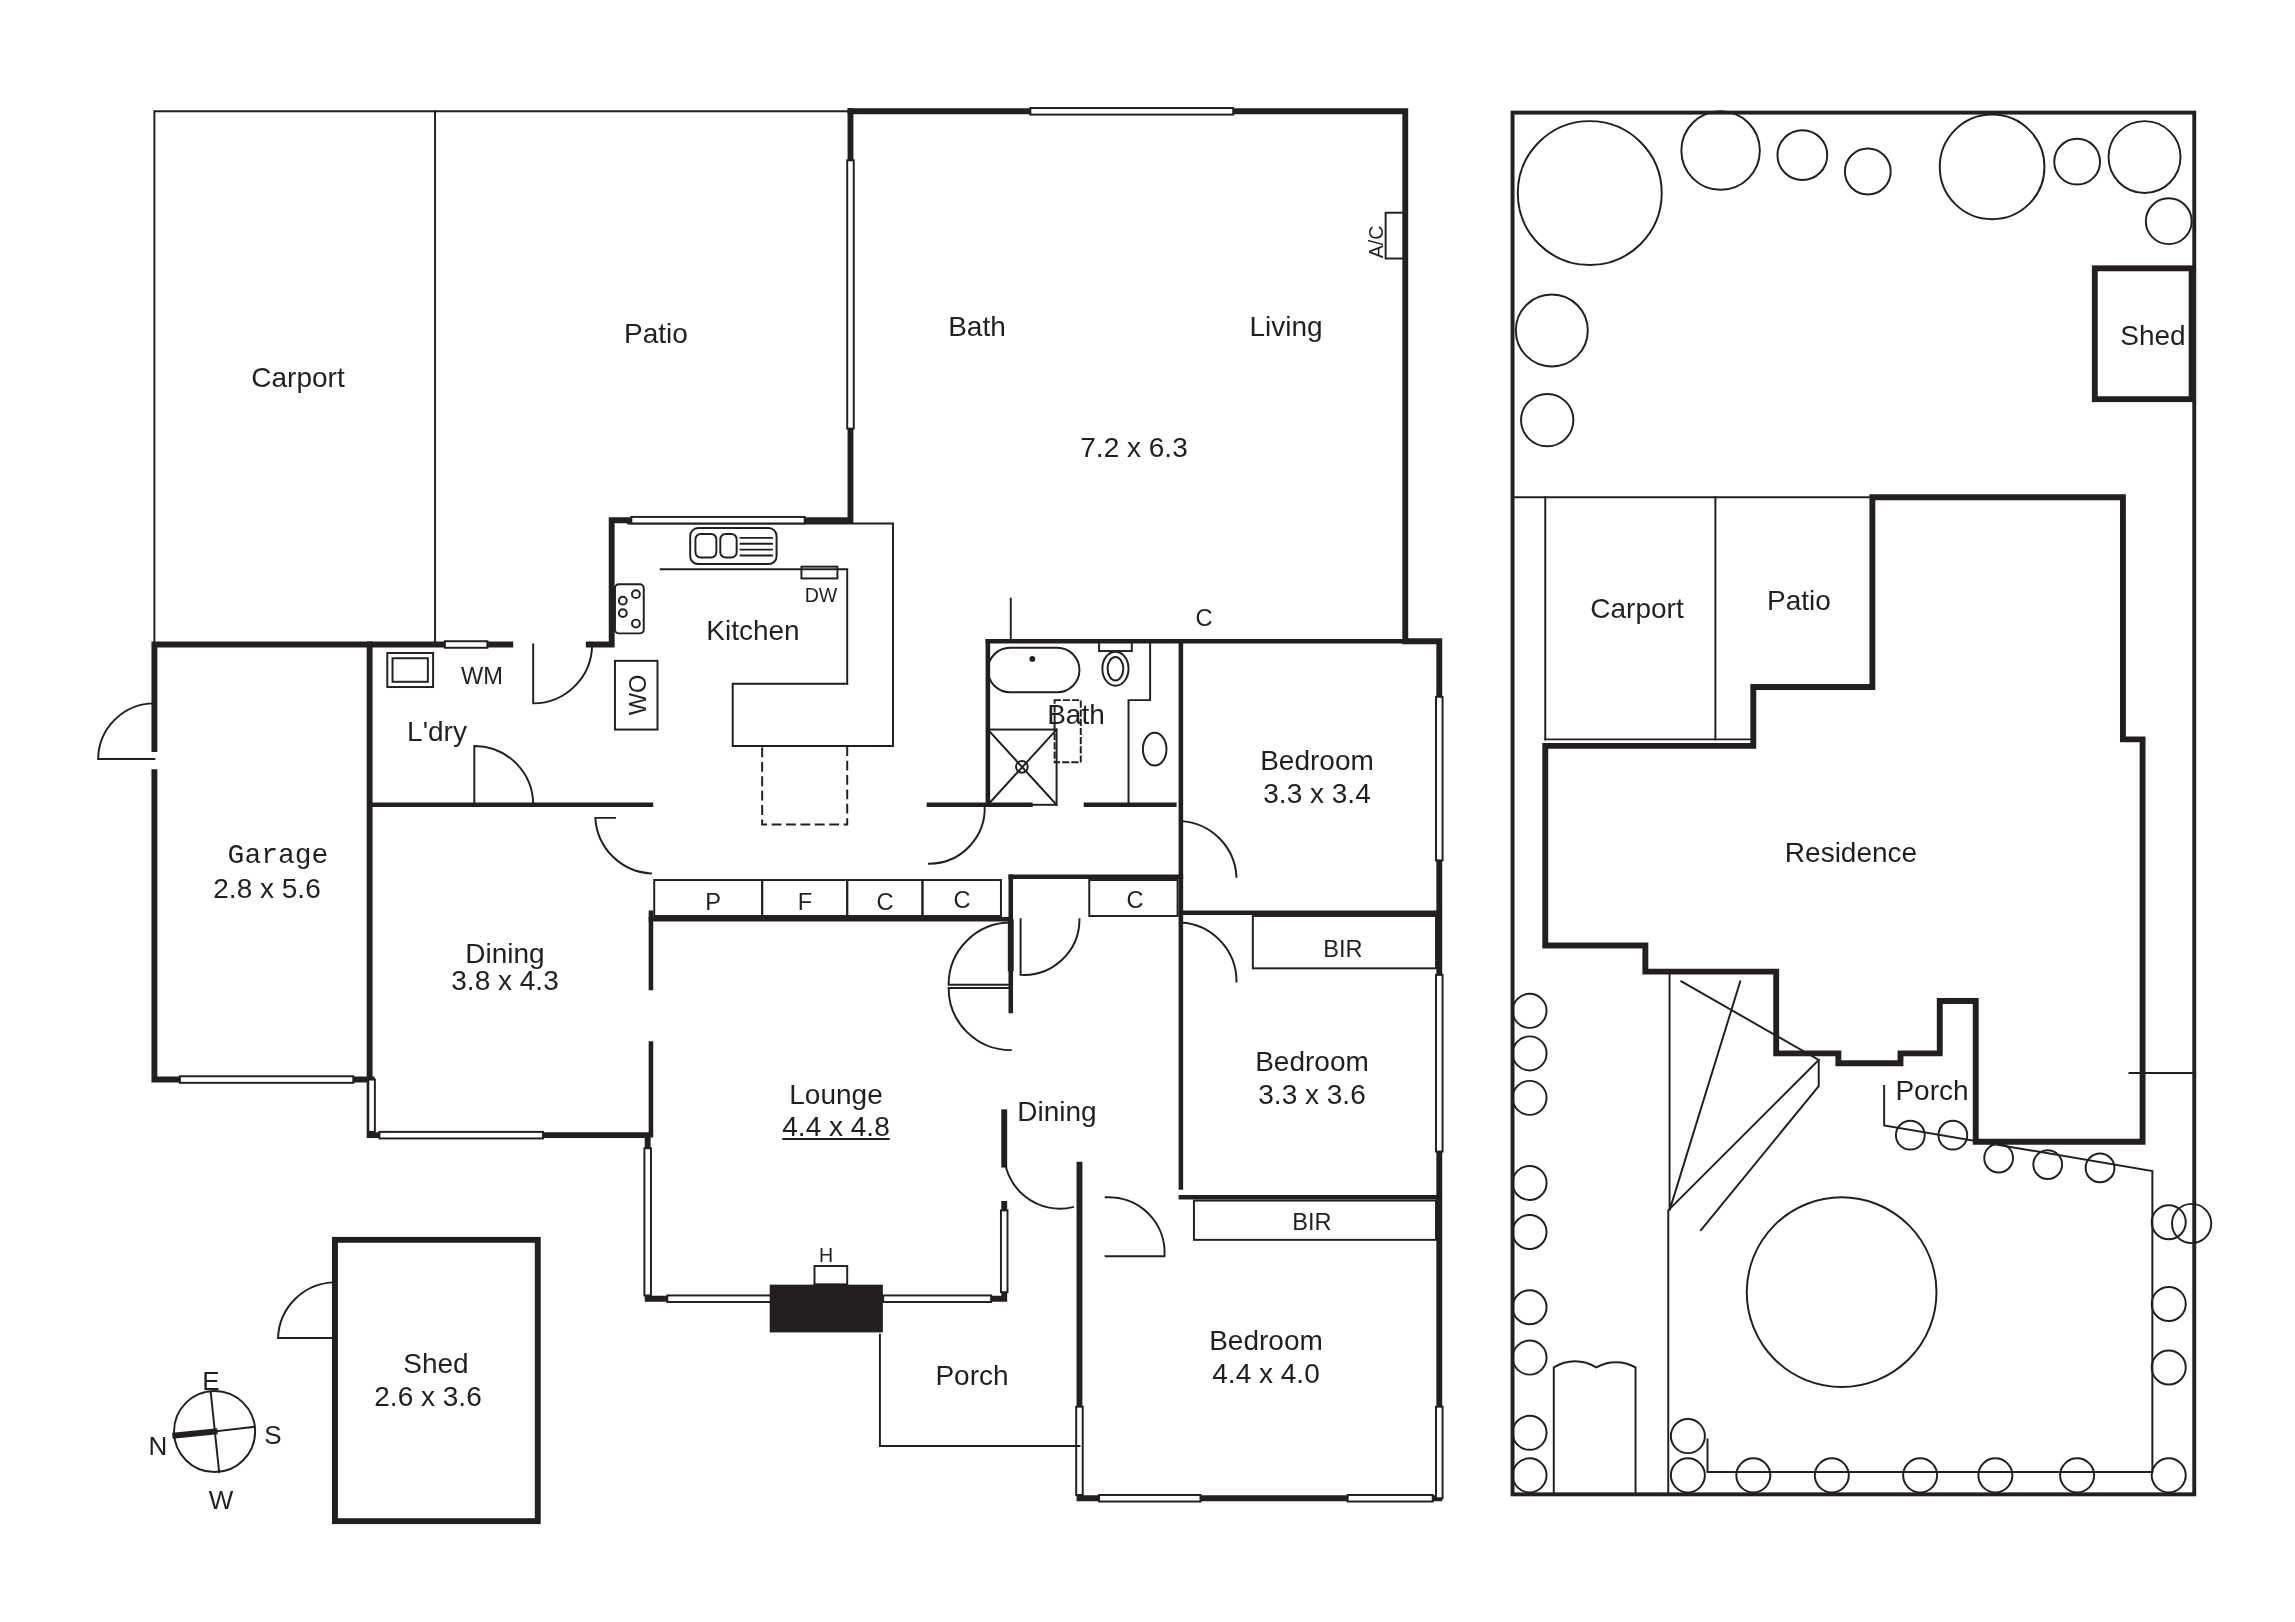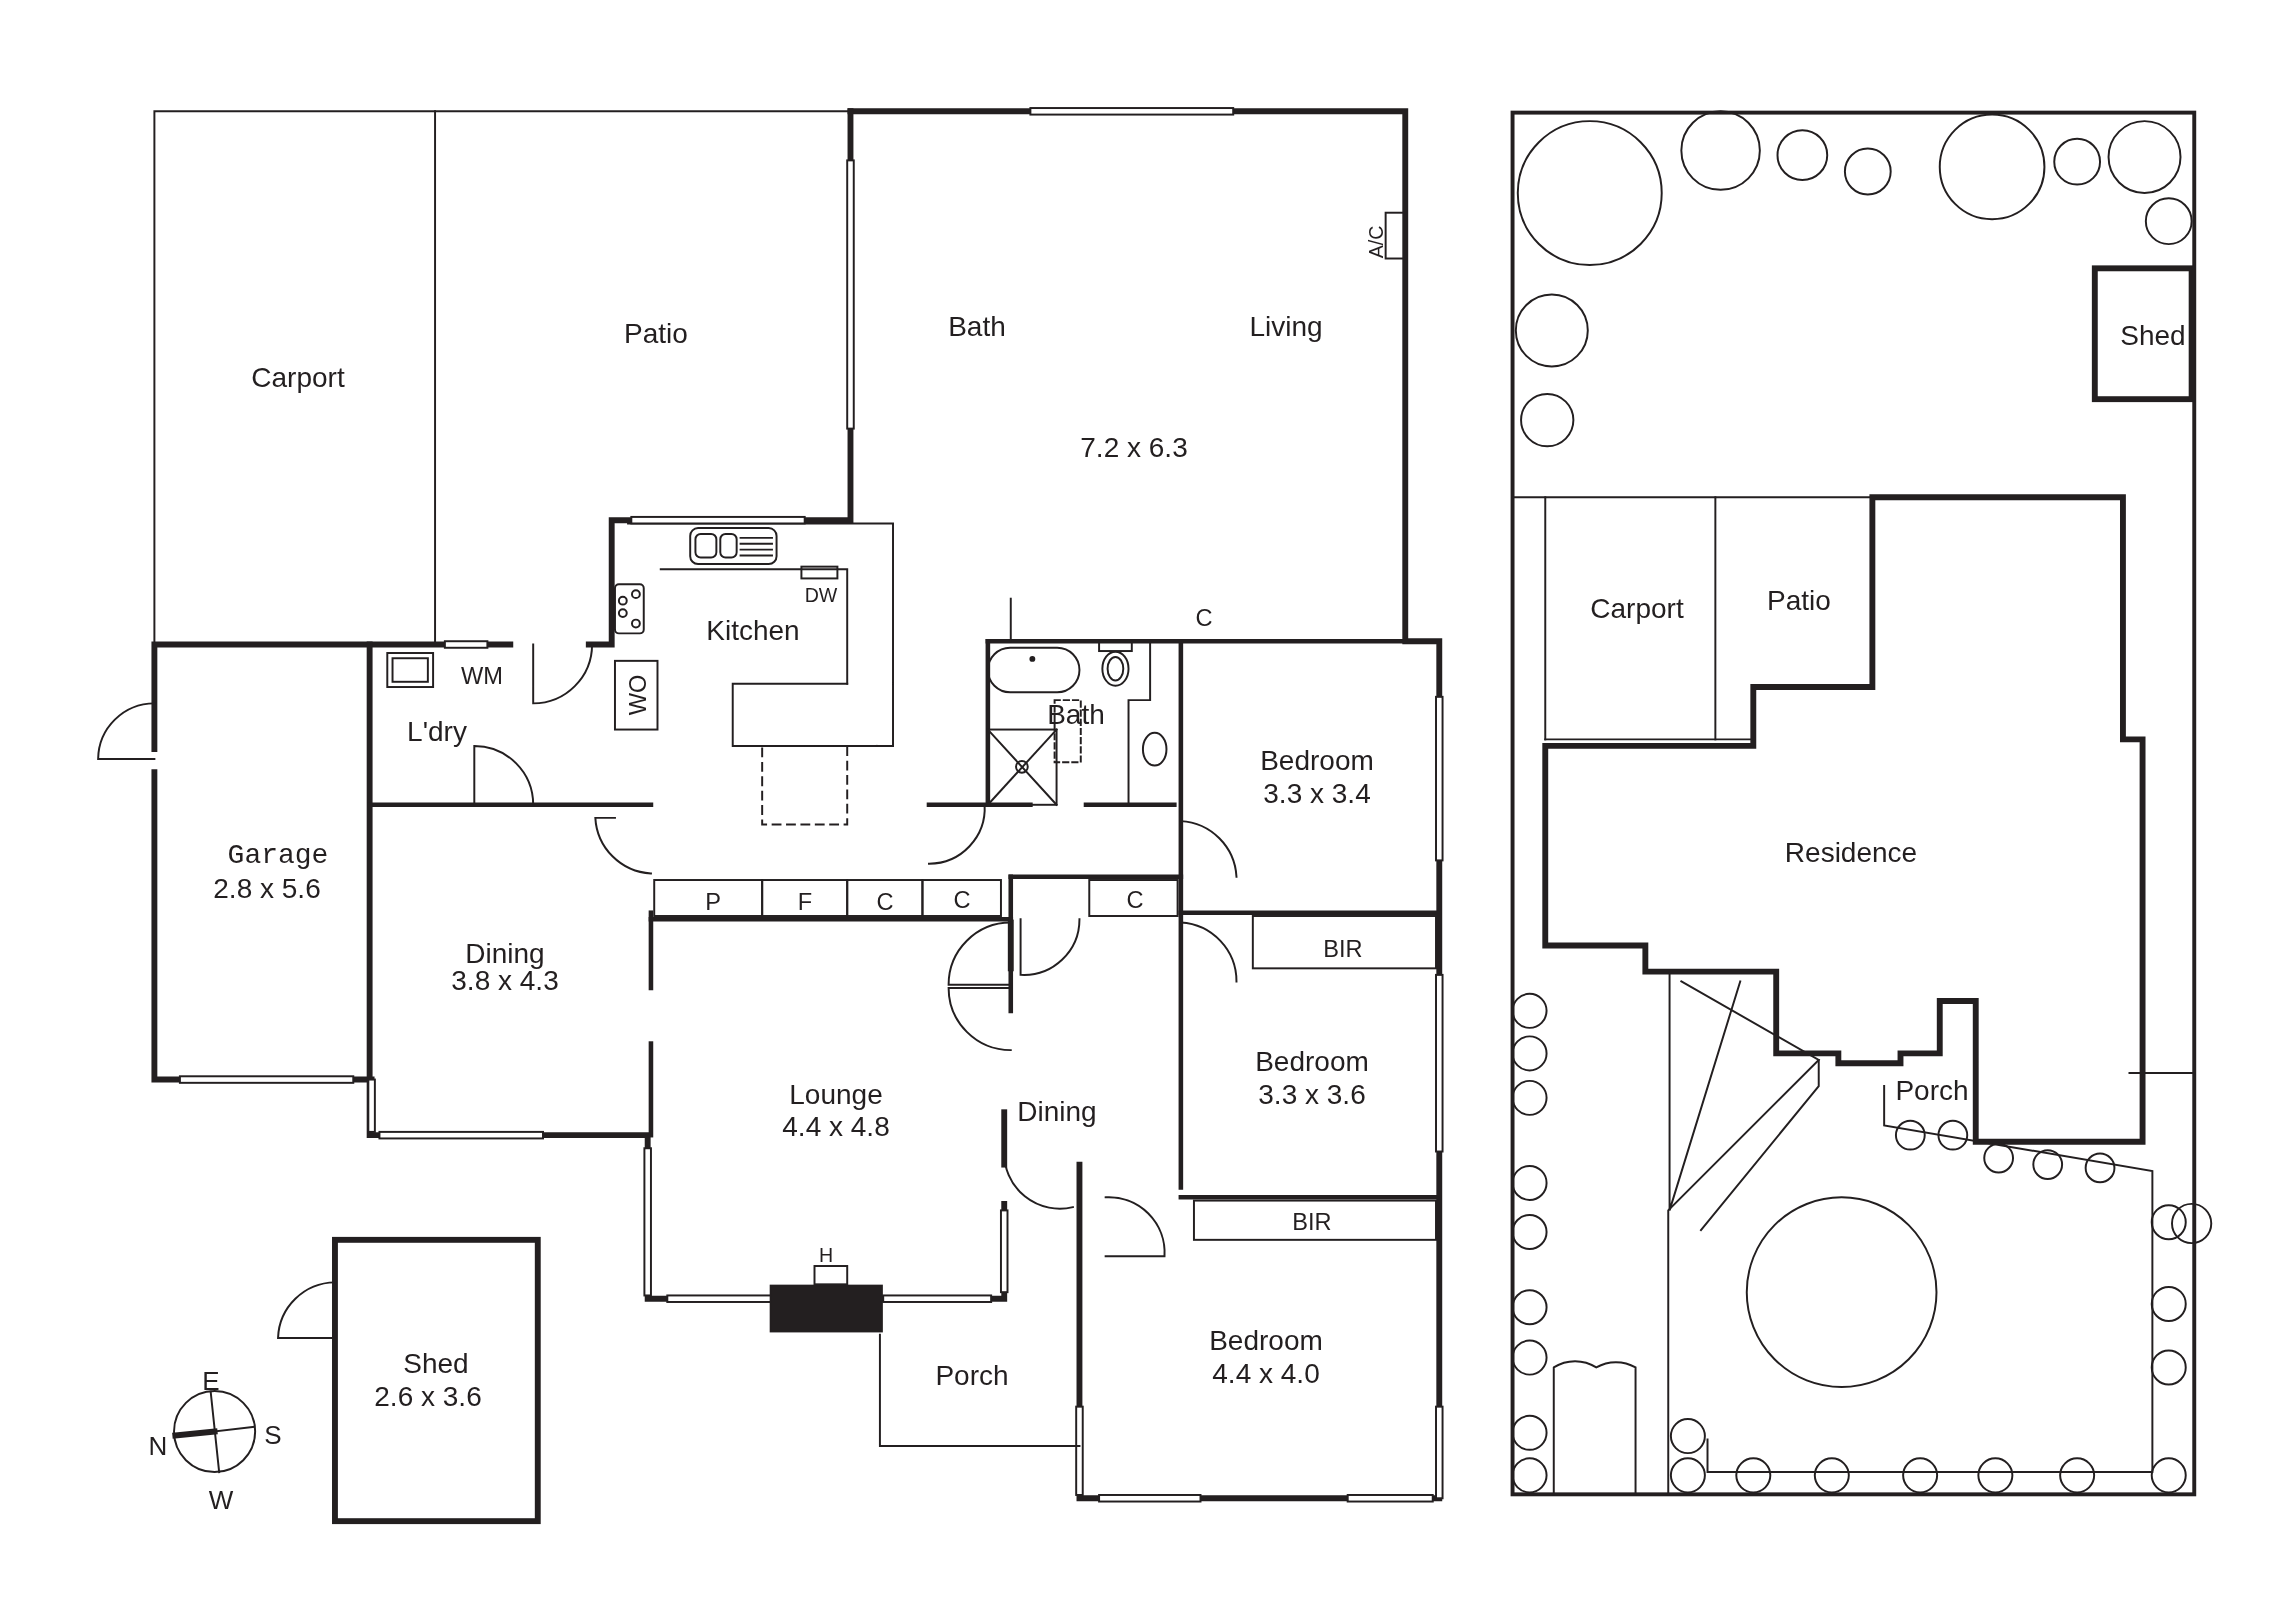--- a/index.html
+++ b/index.html
@@ -225,21 +225,21 @@
 <div class="lbl" style="left:977px;top:327px;">Bath</div>
 <div class="lbl" style="left:1286px;top:327px;">Living</div>
 <div class="lbl" style="left:1134px;top:448px;">7.2 x 6.3</div>
 <div class="lbl" style="left:753px;top:631px;">Kitchen</div>
 <div class="lbl" style="left:437px;top:732px;">L'dry</div>
 <div class="lbl" style="left:278px;top:856px;font-family:Liberation Mono, monospace;">Garage</div>
 <div class="lbl" style="left:267px;top:889px;">2.8 x 5.6</div>
 <div class="lbl" style="left:505px;top:954px;">Dining</div>
 <div class="lbl" style="left:505px;top:969px;margin-top:12px;">3.8 x 4.3</div>
 <div class="lbl" style="left:836px;top:1095px;text-align:center;">Lounge</div>
-<div class="lbl" style="left:836px;top:1127px;">4.4 x 4.8</div>
+<div class="lbl" style="left:836px;top:1127px;text-decoration:underline;">4.4 x 4.8</div>
 <div class="lbl" style="left:1057px;top:1112px;">Dining</div>
 <div class="lbl" style="left:1076px;top:715px;">Bath</div>
 <div class="lbl" style="left:1317px;top:761px;">Bedroom</div>
 <div class="lbl" style="left:1317px;top:794px;">3.3 x 3.4</div>
 <div class="lbl" style="left:1312px;top:1062px;">Bedroom</div>
 <div class="lbl" style="left:1312px;top:1095px;">3.3 x 3.6</div>
 <div class="lbl" style="left:1266px;top:1341px;">Bedroom</div>
 <div class="lbl" style="left:1266px;top:1374px;text-align:center;">4.4 x 4.0</div>
 <div class="lbl" style="left:972px;top:1376px;">Porch</div>
 <div class="lbl" style="left:436px;top:1364px;">Shed</div>

